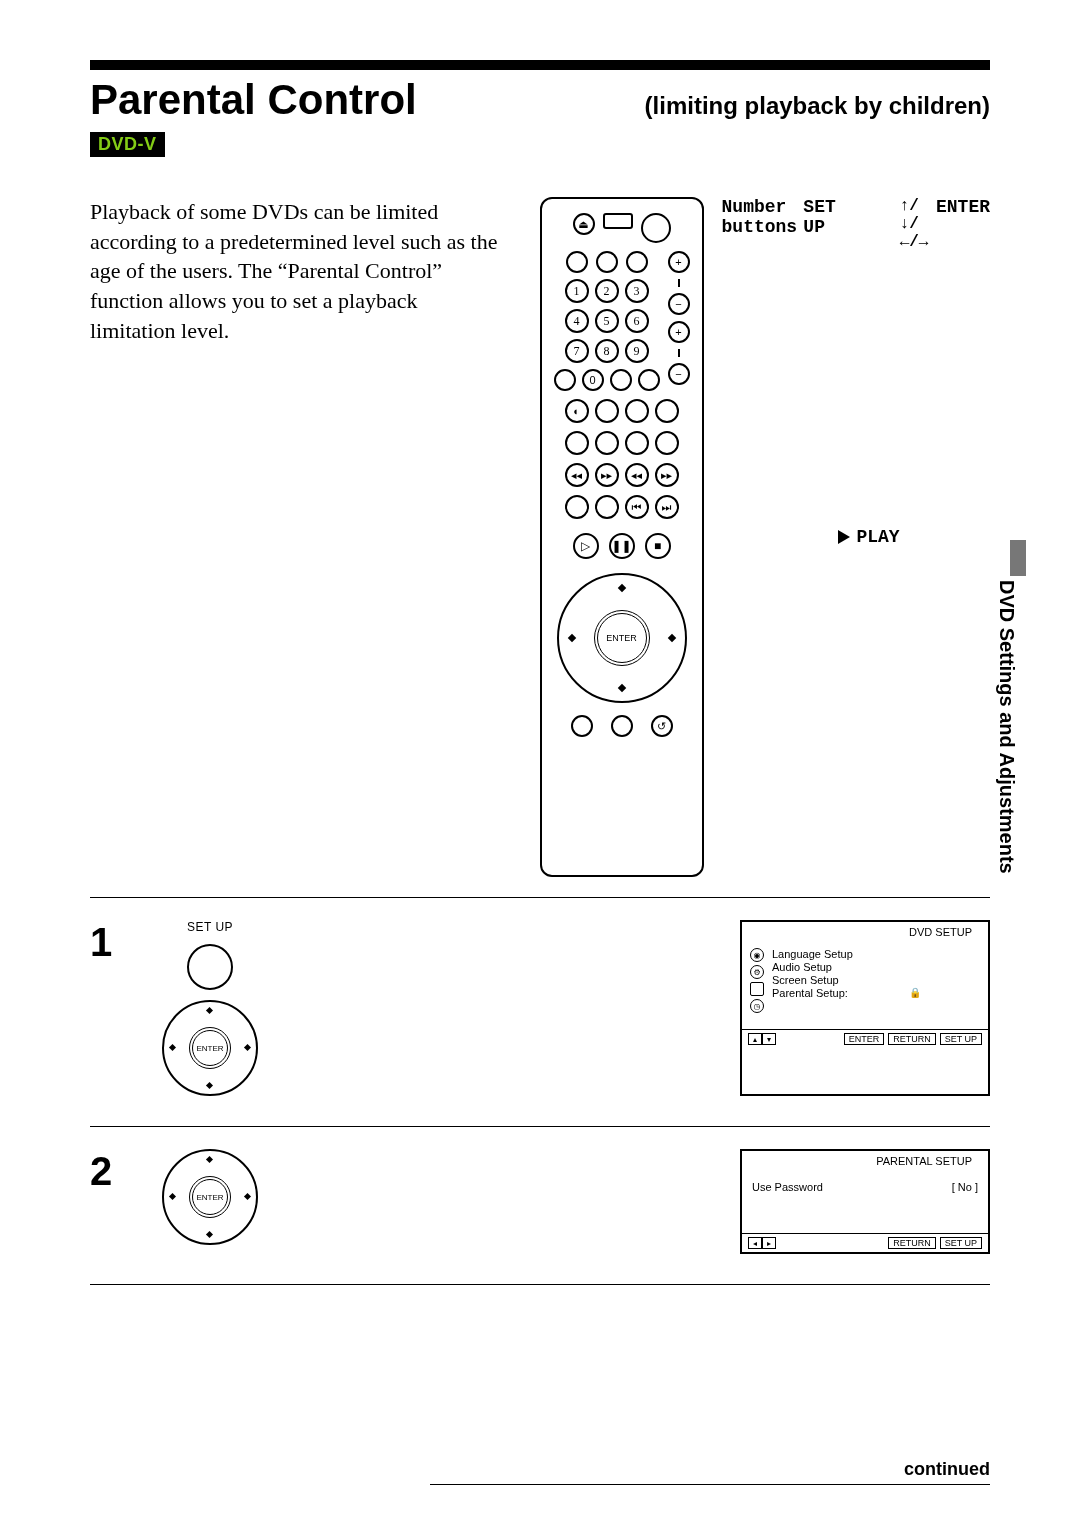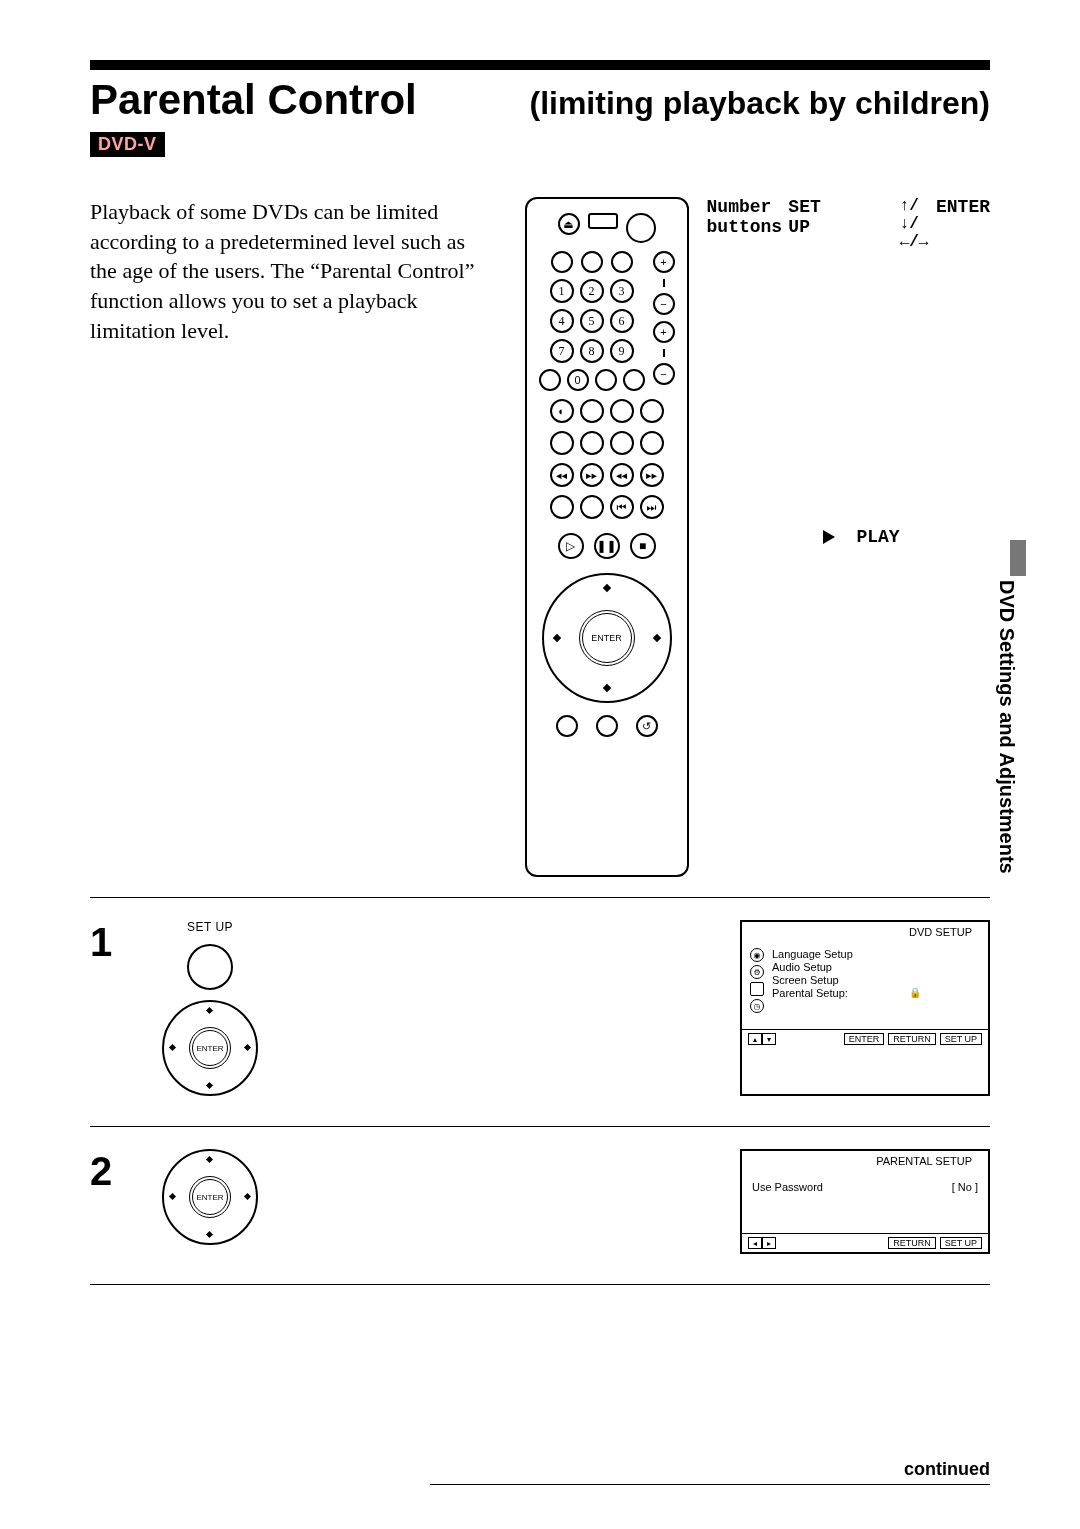--- a/index.html
+++ b/index.html
@@ -8,35 +8,35 @@
     font-family: "Times New Roman", Times, serif;
     color: #000;
     width: 1080px;
     height: 1529px;
     position: relative;
     padding: 60px 90px 40px 90px;
   }
   .top-rule { border-top: 10px solid #000; margin-bottom: 6px; }
   .title-row { display: flex; align-items: baseline; gap: 10px; margin-bottom: 8px; justify-content: space-between; }
   .title-main { font-family: Arial, Helvetica, sans-serif; font-weight: 700; font-size: 42px; }
-  .title-sub { font-family: Arial, Helvetica, sans-serif; font-weight: 700; font-size: 32px; }
+  .title-sub { font-family: Arial, Helvetica, sans-serif; font-weight: 700; font-size: 24px; }
   .badge {
-    display: inline-block; background: #000; color: #fca5a5;
+    display: inline-block; background: #000; color: #84cc16;
     font-family: Arial, Helvetica, sans-serif; font-weight: 700;
     font-size: 18px; padding: 2px 8px; letter-spacing: 0.5px;
   }
   .intro-block { display: flex; gap: 40px; margin-top: 40px; }
   .intro-text { width: 420px; font-size: 22px; line-height: 1.35; }
   .remote-area { flex: 1; display: flex; gap: 18px; }
   .remote { width: 190px; height: 680px; border: 2px solid #000; border-radius: 12px; padding: 14px 12px; display: flex; flex-direction: column; align-items: center; gap: 8px; }
   .labels-col { display: flex; font-family: Liberation Mono, monospace; font-weight: 700; font-size: 18px; }
   .labels-col .lbl { margin-top: 0; }
   .lbl-number { margin-top: 140px; }
   .lbl-setup { margin-top: 70px; }
-  .lbl-play { margin-top: 150px; display:flex; align-items:center; gap:21px;}
+  .lbl-play { margin-top: 150px; display:flex; align-items:center; gap:6px;}
   .lbl-enter { margin-top: 20px; }
   .arrows-small { font-size: 16px; margin-top: 12px;}
   .row-btn { display: flex; gap: 8px; justify-content: center; }
   .circ { width: 22px; height: 22px; border: 2px solid #000; border-radius: 50%; display:flex; align-items:center; justify-content:center; font-size:11px; font-family:Arial,Helvetica,sans-serif;}
   .circ.big { width: 30px; height: 30px; }
   .circ.med { width: 26px; height: 26px; }
   .pill { width: 30px; height:16px; border:2px solid #000; border-radius:3px;}
   .keypad { display:grid; grid-template-columns: repeat(3,24px); grid-template-rows: repeat(3,24px); gap:6px;}
   .keypad .k { width:24px;height:24px;border:2px solid #000;border-radius:50%;display:flex;align-items:center;justify-content:center;font-size:12px;}
   .key4row { display:flex; gap:6px; align-items:center;}

